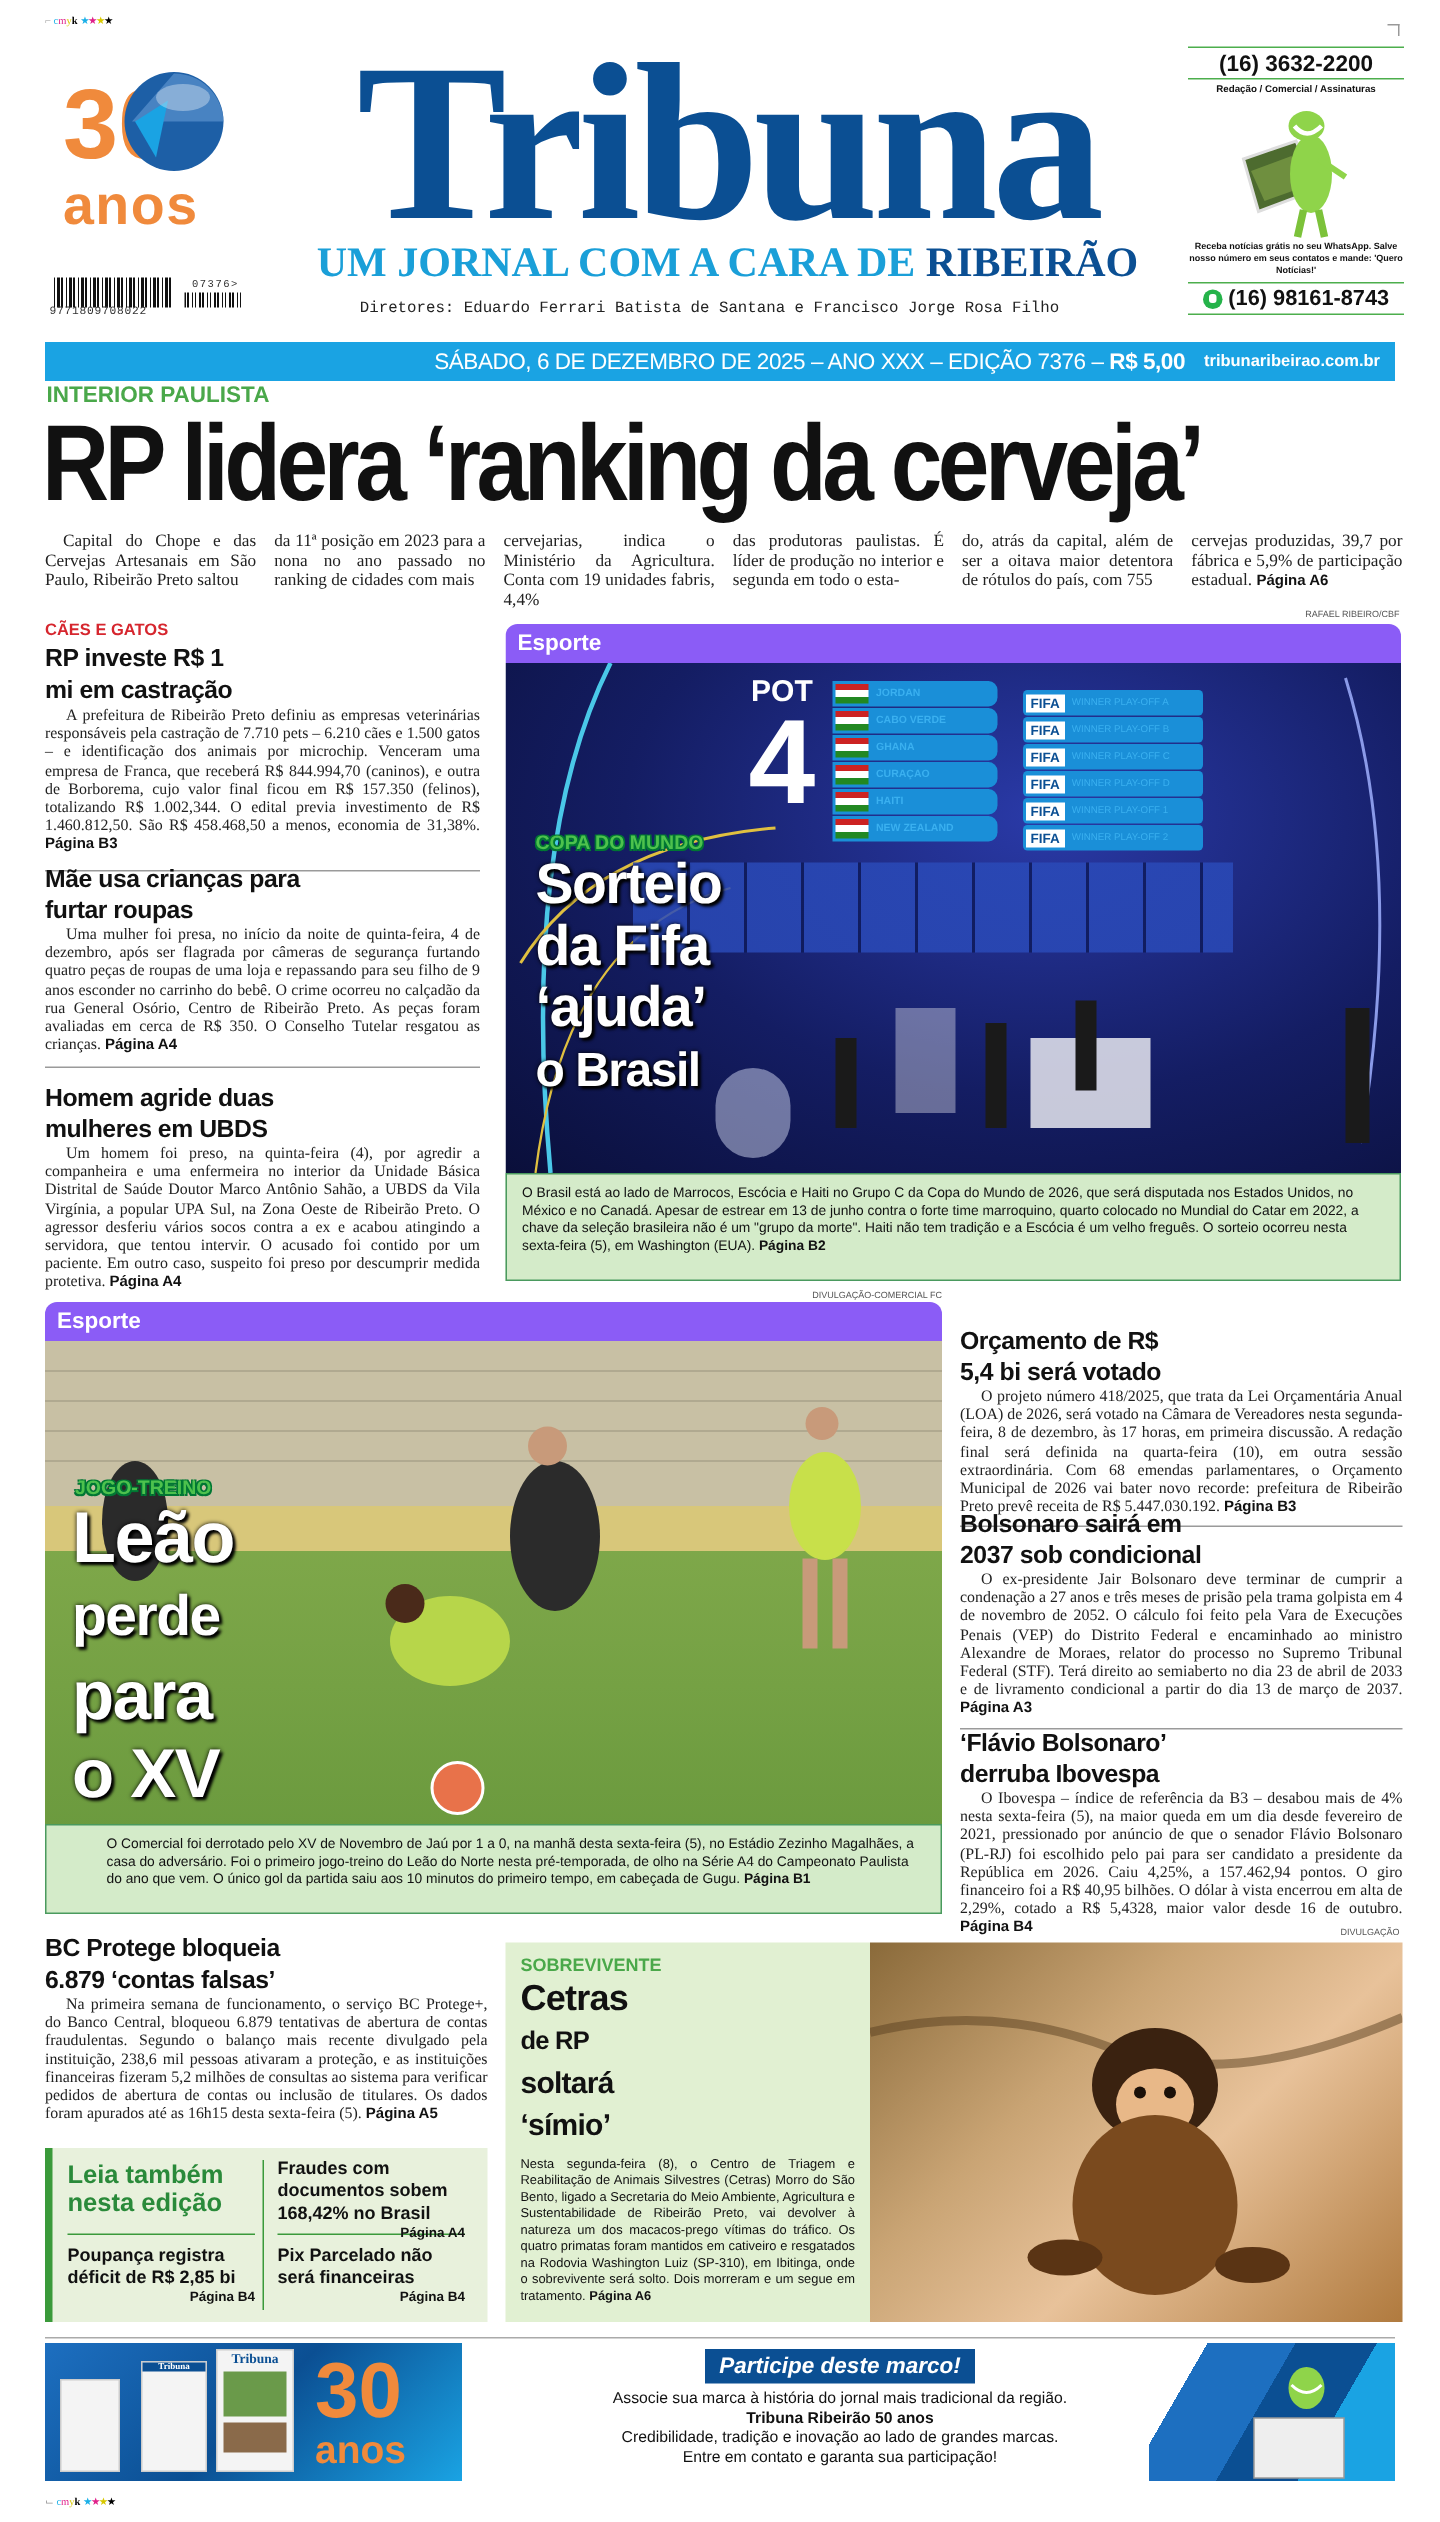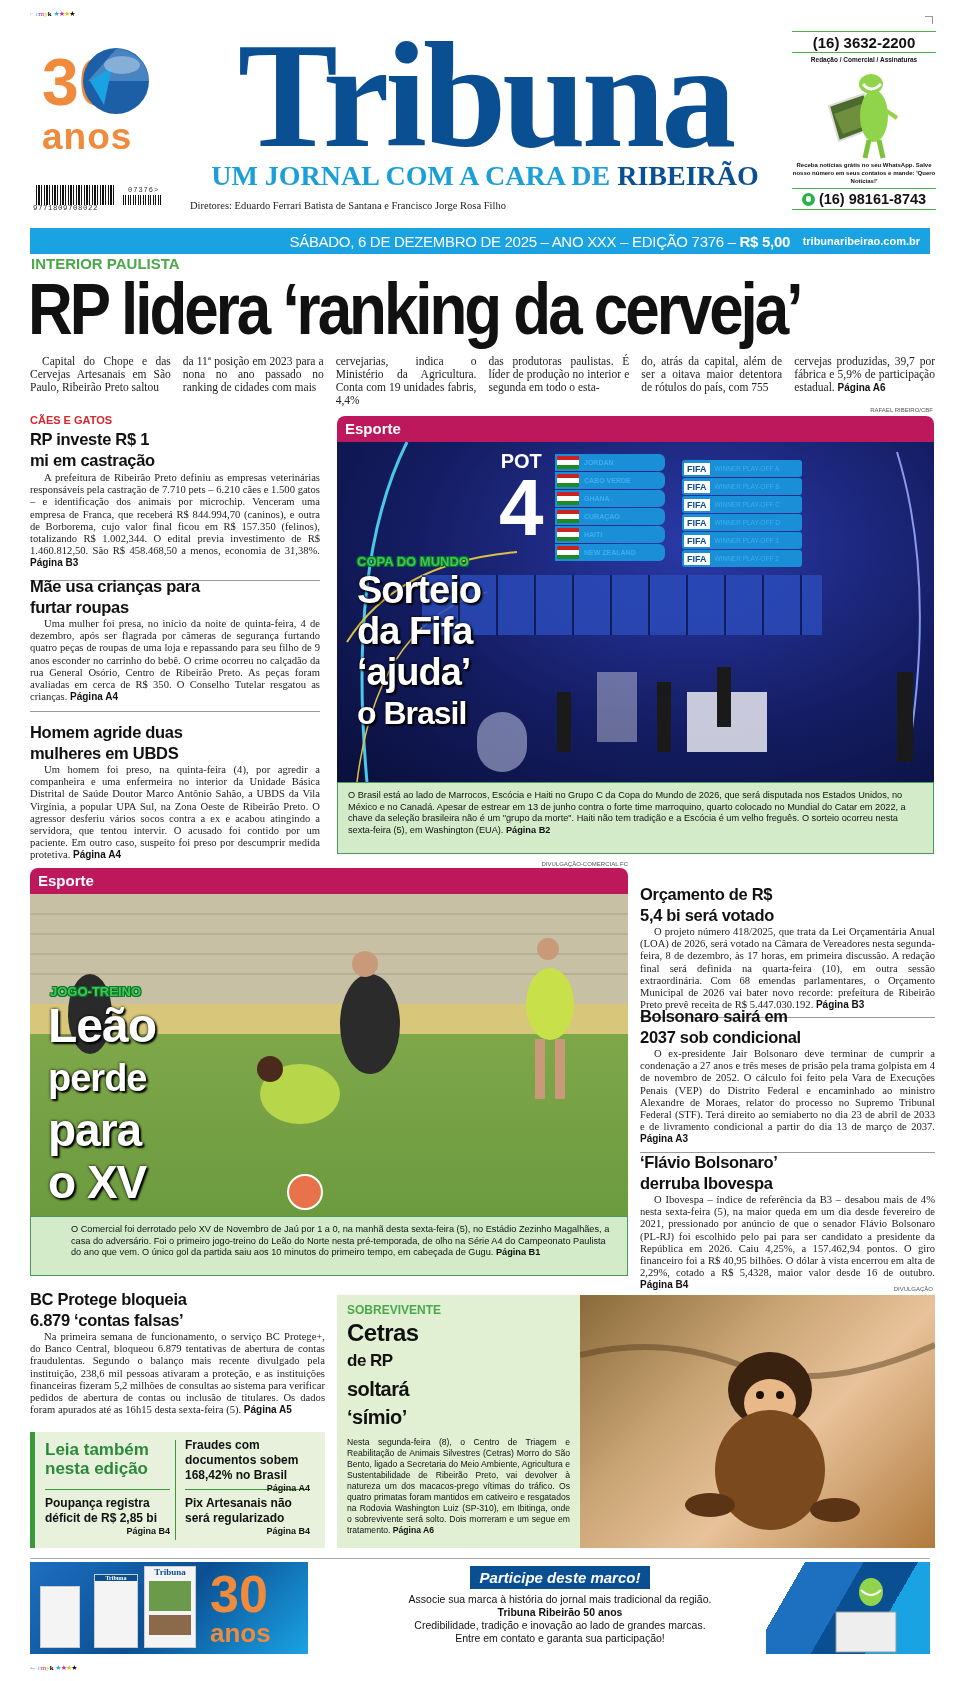--- a/index.html
+++ b/index.html
@@ -11,21 +11,21 @@
   
   .printmark { font-size: 7px; color: #333; font-family: "Liberation Serif", serif; }
   .printmark .c { color: #1ab0e8; } .printmark .m { color: #e0218a; } .printmark .y { color: #d8c800; } .printmark .k { color: #000; font-weight: bold; }
   .stars { font-size: 7px; letter-spacing: -1px; }
 
   
   .logo30 { left: 40px; top: 45px; width: 115px; height: 110px; }
   .masthead-title { left: 190px; top: 20px; width: 590px; height: 150px; font-family: "Liberation Serif", serif; font-weight: bold; color: #0b4f93; font-size: 150px; line-height: 150px; letter-spacing: -4px; text-align: center; }
   .tagline { left: 190px; top: 160px; width: 590px; font-family: "Liberation Serif", serif; font-weight: bold; font-size: 28px; text-align: center; color: #1a9fd8; letter-spacing: 0px; }
   .tagline .dark { color: #0b4f93; }
-  .directors { left: 190px; top: 200px; width: 590px; text-align: left; font-family: Liberation Serif, serif; font-size: 10.5px; color: #222; }
+  .directors { left: 178px; top: 200px; width: 590px; text-align: center; font-family: Liberation Mono, monospace; font-size: 10.5px; color: #222; }
   .issn { left: 36px; top: 174px; font-family: "Liberation Mono", monospace; font-size: 8px; color: #444; margin-top: 17px; }
   .barcode { left: 36px; top: 185px; width: 78px; height: 20px; background: repeating-linear-gradient(90deg,#111 0 1px,#fff 1px 2px,#111 2px 4px,#fff 4px 5px,#111 5px 6px,#fff 6px 8px); }
   .barcode-num { left: 33px; top: 204px; font-family: "Liberation Mono", monospace; font-size: 7.5px; color: #333; letter-spacing: 0.5px; }
   .barcode2 { left: 123px; top: 195px; width: 38px; height: 10px; background: repeating-linear-gradient(90deg,#111 0 1px,#fff 1px 2px,#111 2px 3px,#fff 3px 5px); }
   .barcode2-num { left: 128px; top: 186px; font-family: "Liberation Mono", monospace; font-size: 7px; color: #333; letter-spacing: 1px; }
 
   .contact-box { left: 792px; top: 31px; width: 144px; height: 187px; }
   .contact-line { height: 1px; background: #4cae4c; width: 100%; }
   .phone1 { font-family: "Liberation Sans", sans-serif; font-weight: bold; font-size: 15px; text-align: center; color: #111; padding: 2px 0 1px; }
   .contact-sub { font-family: "Liberation Sans", sans-serif; font-weight: bold; font-size: 6.5px; text-align: center; color: #111; margin-top: 3px; }
@@ -49,21 +49,21 @@
 
   
   .story-left { left: 30px; width: 290px; }
   .kicker-red { font-family: "Liberation Sans", sans-serif; font-weight: bold; font-size: 11px; color: #d6262e; }
   .h2 { font-family: "Liberation Sans", sans-serif; font-weight: bold; font-size: 16.5px; line-height: 21px; color: #111; letter-spacing: -0.3px; }
   .body { font-size: 10.6px; line-height: 12.2px; text-align: justify; color: #222; text-indent: 14px; }
   .hr { height: 1px; background: #9a9a9a; }
 
   
   .sec-box { border-radius: 8px 8px 0 0; overflow: hidden; }
-  .sec-header { height: 26px; background: #be185d; color: #fff; font-family: "Liberation Sans", sans-serif; font-weight: bold; font-size: 15px; padding: 4px 8px; }
+  .sec-header { height: 26px; background: #8b5cf6; color: #fff; font-family: "Liberation Sans", sans-serif; font-weight: bold; font-size: 15px; padding: 4px 8px; }
   .caption-box { background: #d4ebc9; border: 1px solid #4a9a5e; padding: 7px 10px; font-family: "Liberation Sans", sans-serif; font-size: 9.2px; line-height: 11.5px; color: #111; }
   .credit { font-family: "Liberation Sans", sans-serif; font-size: 6px; color: #555; text-align: right; }
 
   .overlay-kicker { font-family: "Liberation Sans", sans-serif; font-weight: bold; font-size: 13px; color: #4dc24d; text-shadow: 1px 1px 0 #073, -1px -1px 0 #073, 1px -1px 0 #073, -1px 1px 0 #073; }
   .overlay-head { font-family: "Liberation Sans", sans-serif; font-weight: bold; color: #fff; text-shadow: 2px 2px 2px #000, 0 0 3px #000; letter-spacing: -1px; }
 
   
   .story-right { left: 640px; width: 295px; }
 
   
@@ -332,21 +332,21 @@
   <div class="abs" style="left:150px;top:57px;width:125px;height:1px;background:#3a9a3a;"></div>
   <div class="abs" style="left:150px;top:6px;width:125px;">
     <div class="leia-item">Fraudes com documentos sobem 168,42% no Brasil</div>
     <div class="leia-page">Página A4</div>
   </div>
   <div class="abs" style="left:10px;top:64px;width:125px;">
     <div class="leia-item">Poupança registra déficit de R$ 2,85 bi</div>
     <div class="leia-page">Página B4</div>
   </div>
   <div class="abs" style="left:150px;top:64px;width:125px;">
-    <div class="leia-item">Pix Artesanais não será regularizado</div>
+    <div class="leia-item">Pix Parcelado não será financeiras</div>
     <div class="leia-page">Página B4</div>
   </div>
 </div>
 
 <div class="abs credit" style="left:840px;top:1286px;width:93px;">DIVULGAÇÃO</div>
 <div class="abs sobre">
   <div class="sobre-kicker">SOBREVIVENTE</div>
   <div class="sobre-h" style="line-height:28px;margin-top:2px;">
     <div style="font-size:24px">Cetras</div>
     <div style="font-size:17px">de RP</div>

